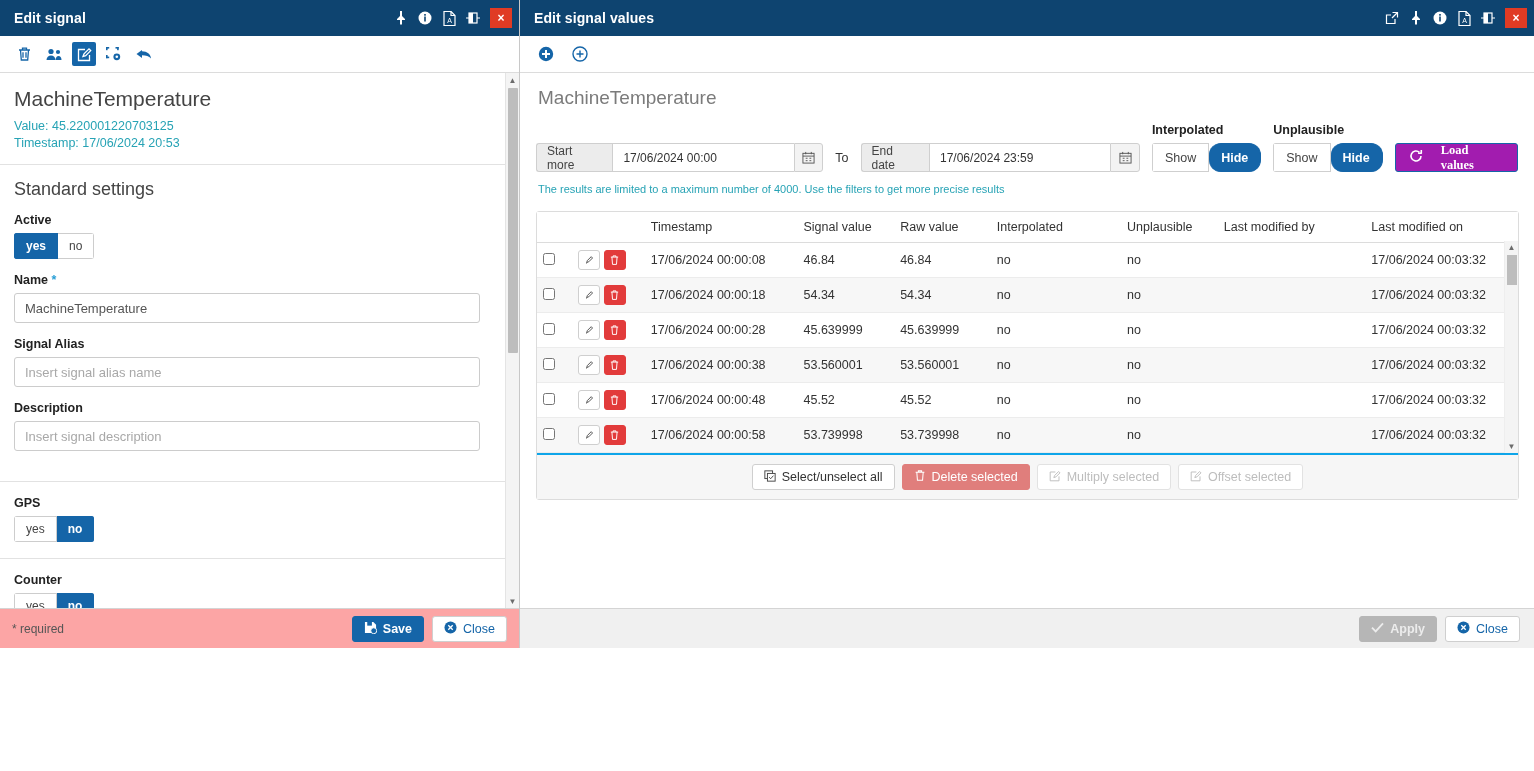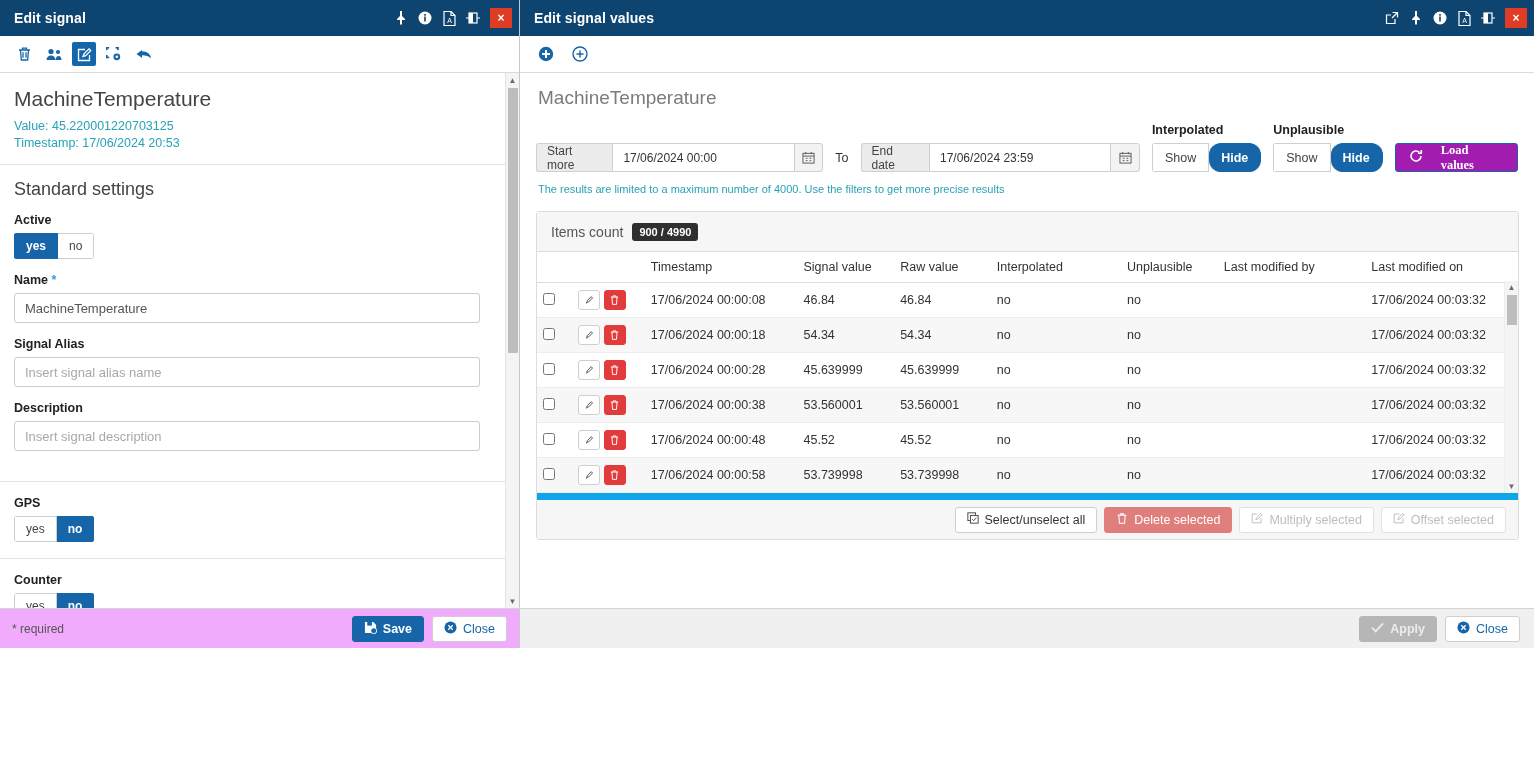--- a/index.html
+++ b/index.html
@@ -92,21 +92,21 @@
   }
   .vscroll .arrow-up, .vscroll .arrow-down {
     position: absolute; left: 0; width: 13px; height: 14px;
     display: flex; align-items: center; justify-content: center; color: #6b6b6b; font-size: 8px;
   }
   .vscroll .arrow-up { top: 0; }
   .vscroll .arrow-down { bottom: 0; }
   .vscroll .thumb { position: absolute; left: 2px; width: 10px; background: #bdbdbd; border-radius: 1px; }
 
   .footer {
-    flex: 0 0 40px; height: 40px; border-top: 1px solid #d4d4d4; background: #f0abfc;
+    flex: 0 0 40px; height: 40px; border-top: 1px solid #d4d4d4; background: #fca5a5;
     display: flex; align-items: center; padding: 0 12px;
   }
   .footer .req-note { font-size: 12px; color: #555; }
   .footer .sp { flex: 1; }
   .btn {
     display: inline-flex; align-items: center; gap: 6px; height: 26px; padding: 0 11px;
     border-radius: 3px; font-size: 12.5px; cursor: pointer; border: 1px solid transparent;
     font-family: "Liberation Sans", sans-serif; white-space: nowrap;
   }
   .btn-primary { background: #1565a8; color: #fff; border-color: #1565a8; font-weight: bold; }
@@ -205,22 +205,22 @@
   }
   .tbl-scroll .arrow-up, .tbl-scroll .arrow-down {
     position: absolute; left: 0; width: 13px; height: 13px;
     display: flex; align-items: center; justify-content: center; color: #6b6b6b; font-size: 8px;
   }
   .tbl-scroll .arrow-up { top: 0; }
   .tbl-scroll .arrow-down { bottom: 0; }
   .tbl-scroll .thumb { position: absolute; left: 2px; width: 10px; top: 14px; height: 30px; background: #bdbdbd; }
 
   .card-foot {
-    background: #f6f6f6; border-top: 7px solid #0ea5e9; height: 46px;
-    display: flex; align-items: center; justify-content: flex-end; gap: 7px; padding: 0 12px;
+    background: #f6f6f6; border-top: 2px solid #0ea5e9; height: 46px;
+    display: flex; align-items: center; justify-content: center; gap: 7px; padding: 0 12px;
   }
   .right-footer {
     flex: 0 0 40px; height: 40px; border-top: 1px solid #d4d4d4; background: #f0f0f0;
     display: flex; align-items: center; justify-content: flex-end; gap: 8px; padding: 0 14px;
   }
   .ic { display: inline-block; vertical-align: middle; }
 </style>
 </head>
 <body>
 
@@ -507,24 +507,20 @@
                 <path d="M12.3 1v3.2H9.1" stroke-linejoin="round"></path>
               </svg>
           </span>
           <span>Load values</span>
         </span>
       </div>
 
       <div class="limit-note">The results are limited to a maximum number of 4000. Use the filters to get more precise results</div>
 
       <div class="table-card">
-        <div class="card-head">
-          <span>Items count</span>
-          <span class="count-badge">900 / 4990</span>
-        </div>
 
         <div class="tbl-wrap">
           <table>
             <colgroup>
               <col class="c-chk">
                 <col class="c-act">
                 <col class="c-ts">
                 <col class="c-sv">
                 <col class="c-rv">
               <col class="c-ip">

